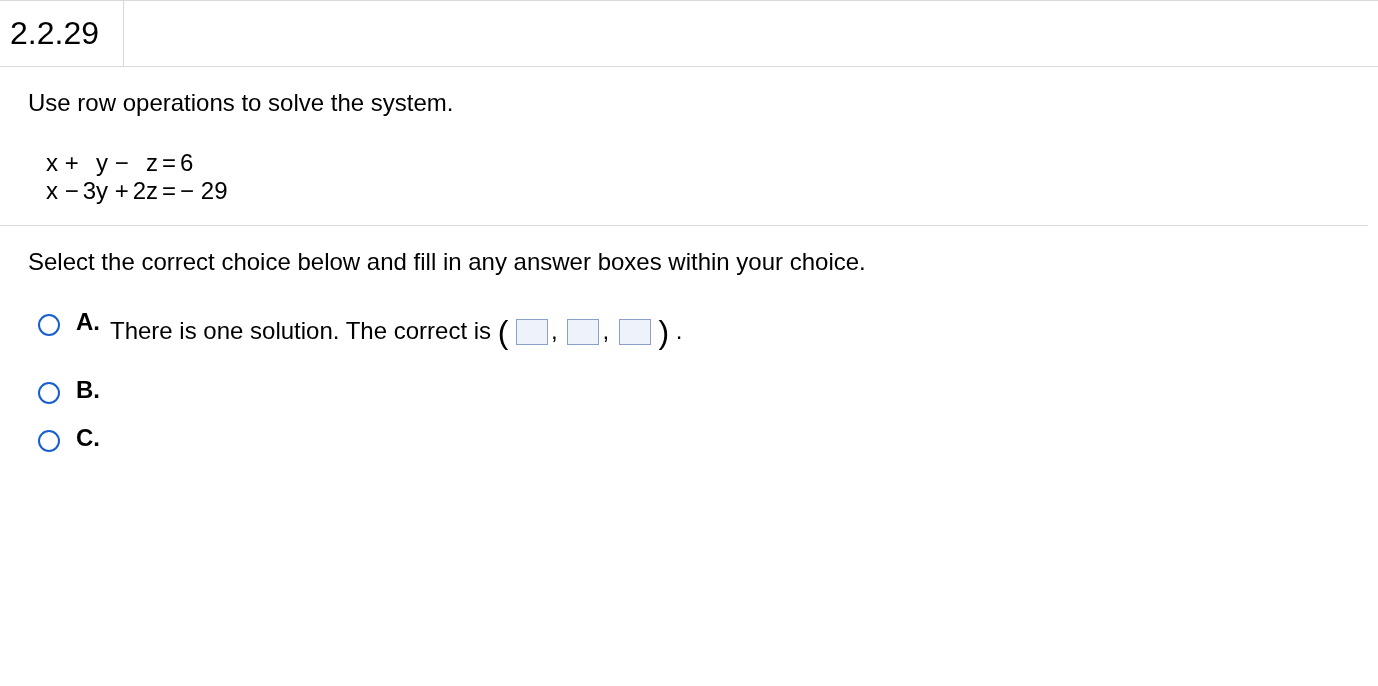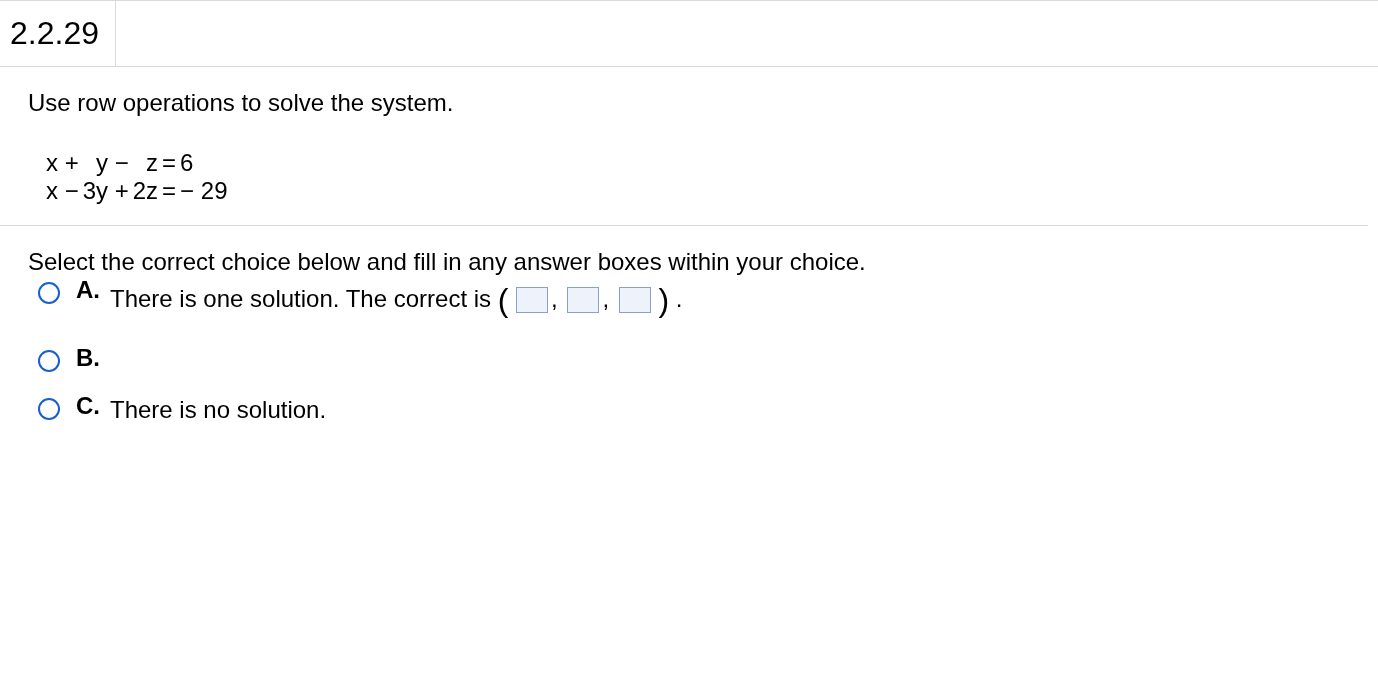--- a/index.html
+++ b/index.html
@@ -1,25 +1,25 @@
 <!DOCTYPE html>
 <html><head>
 <meta charset="utf-8">
 <style>
   html,body{margin:0;padding:0;font-family:Arial,Helvetica,sans-serif;color:#000;background:#fff}
   .page{width:1378px;height:686px;box-sizing:border-box;position:relative}
   .qnum-bar{border-top:1px solid #d9d9d9;border-bottom:1px solid #d9d9d9;display:flex}
-  .qnum{font-size:32px;padding:14px 16px 14px 10px;border-right:1px solid #d9d9d9}
+  .qnum{font-size:32px;padding:14px 24px 14px 10px;border-right:1px solid #d9d9d9}
   .body{padding:22px 10px 0 28px}
   .instr{font-size:24px;margin-bottom:32px}
   .eqs{font-size:24px;padding-left:16px;padding-bottom:20px}
   .eqs table{border-collapse:collapse}
   .eqs td{padding:0 2px;text-align:right;white-space:pre}
   .hr{border-top:1px solid #d9d9d9;margin:0 0 22px -28px}
-  .select{font-size:24px;}
+  .select{font-size:24px;margin-bottom:32px}
   .choices{padding-left:10px}
   .choice{display:flex;align-items:flex-start;margin-bottom:20px;font-size:24px}
   .radio{appearance:none;-webkit-appearance:none;width:22px;height:22px;border:2px solid #1a5fd0;border-radius:50%;margin:6px 16px 0 0;flex:0 0 auto;cursor:pointer;background:#fff}
   .radio:checked{background:radial-gradient(#1a5fd0 0 40%,#fff 45% 100%)}
   .letter{font-weight:bold;margin-right:10px;min-width:24px}
   .ctext{line-height:1.5}
   .hint{color:#1a5fd0}
   .paren{font-size:32px;vertical-align:-4px}
   .ibox{display:inline-block;width:30px;height:24px;border:1px solid #8aa0c8;background:#eef3fb;padding:0;text-align:center;font-size:18px;vertical-align:2px;margin:0 1px}
   .comma{padding:0 2px}
@@ -78,18 +78,17 @@
       </div>
 
       <div class="choice">
         <input type="radio" name="ans" class="radio" style="">
         <div class="letter">B.</div>
       </div>
 
       <div class="choice">
         <input type="radio" name="ans" class="radio" style="">
         <div class="letter">C.</div>
-        <div class="ctext">There is no solution.</div>
       </div>
 
     </div>
   </div>
 </div>
 
 </body></html>

